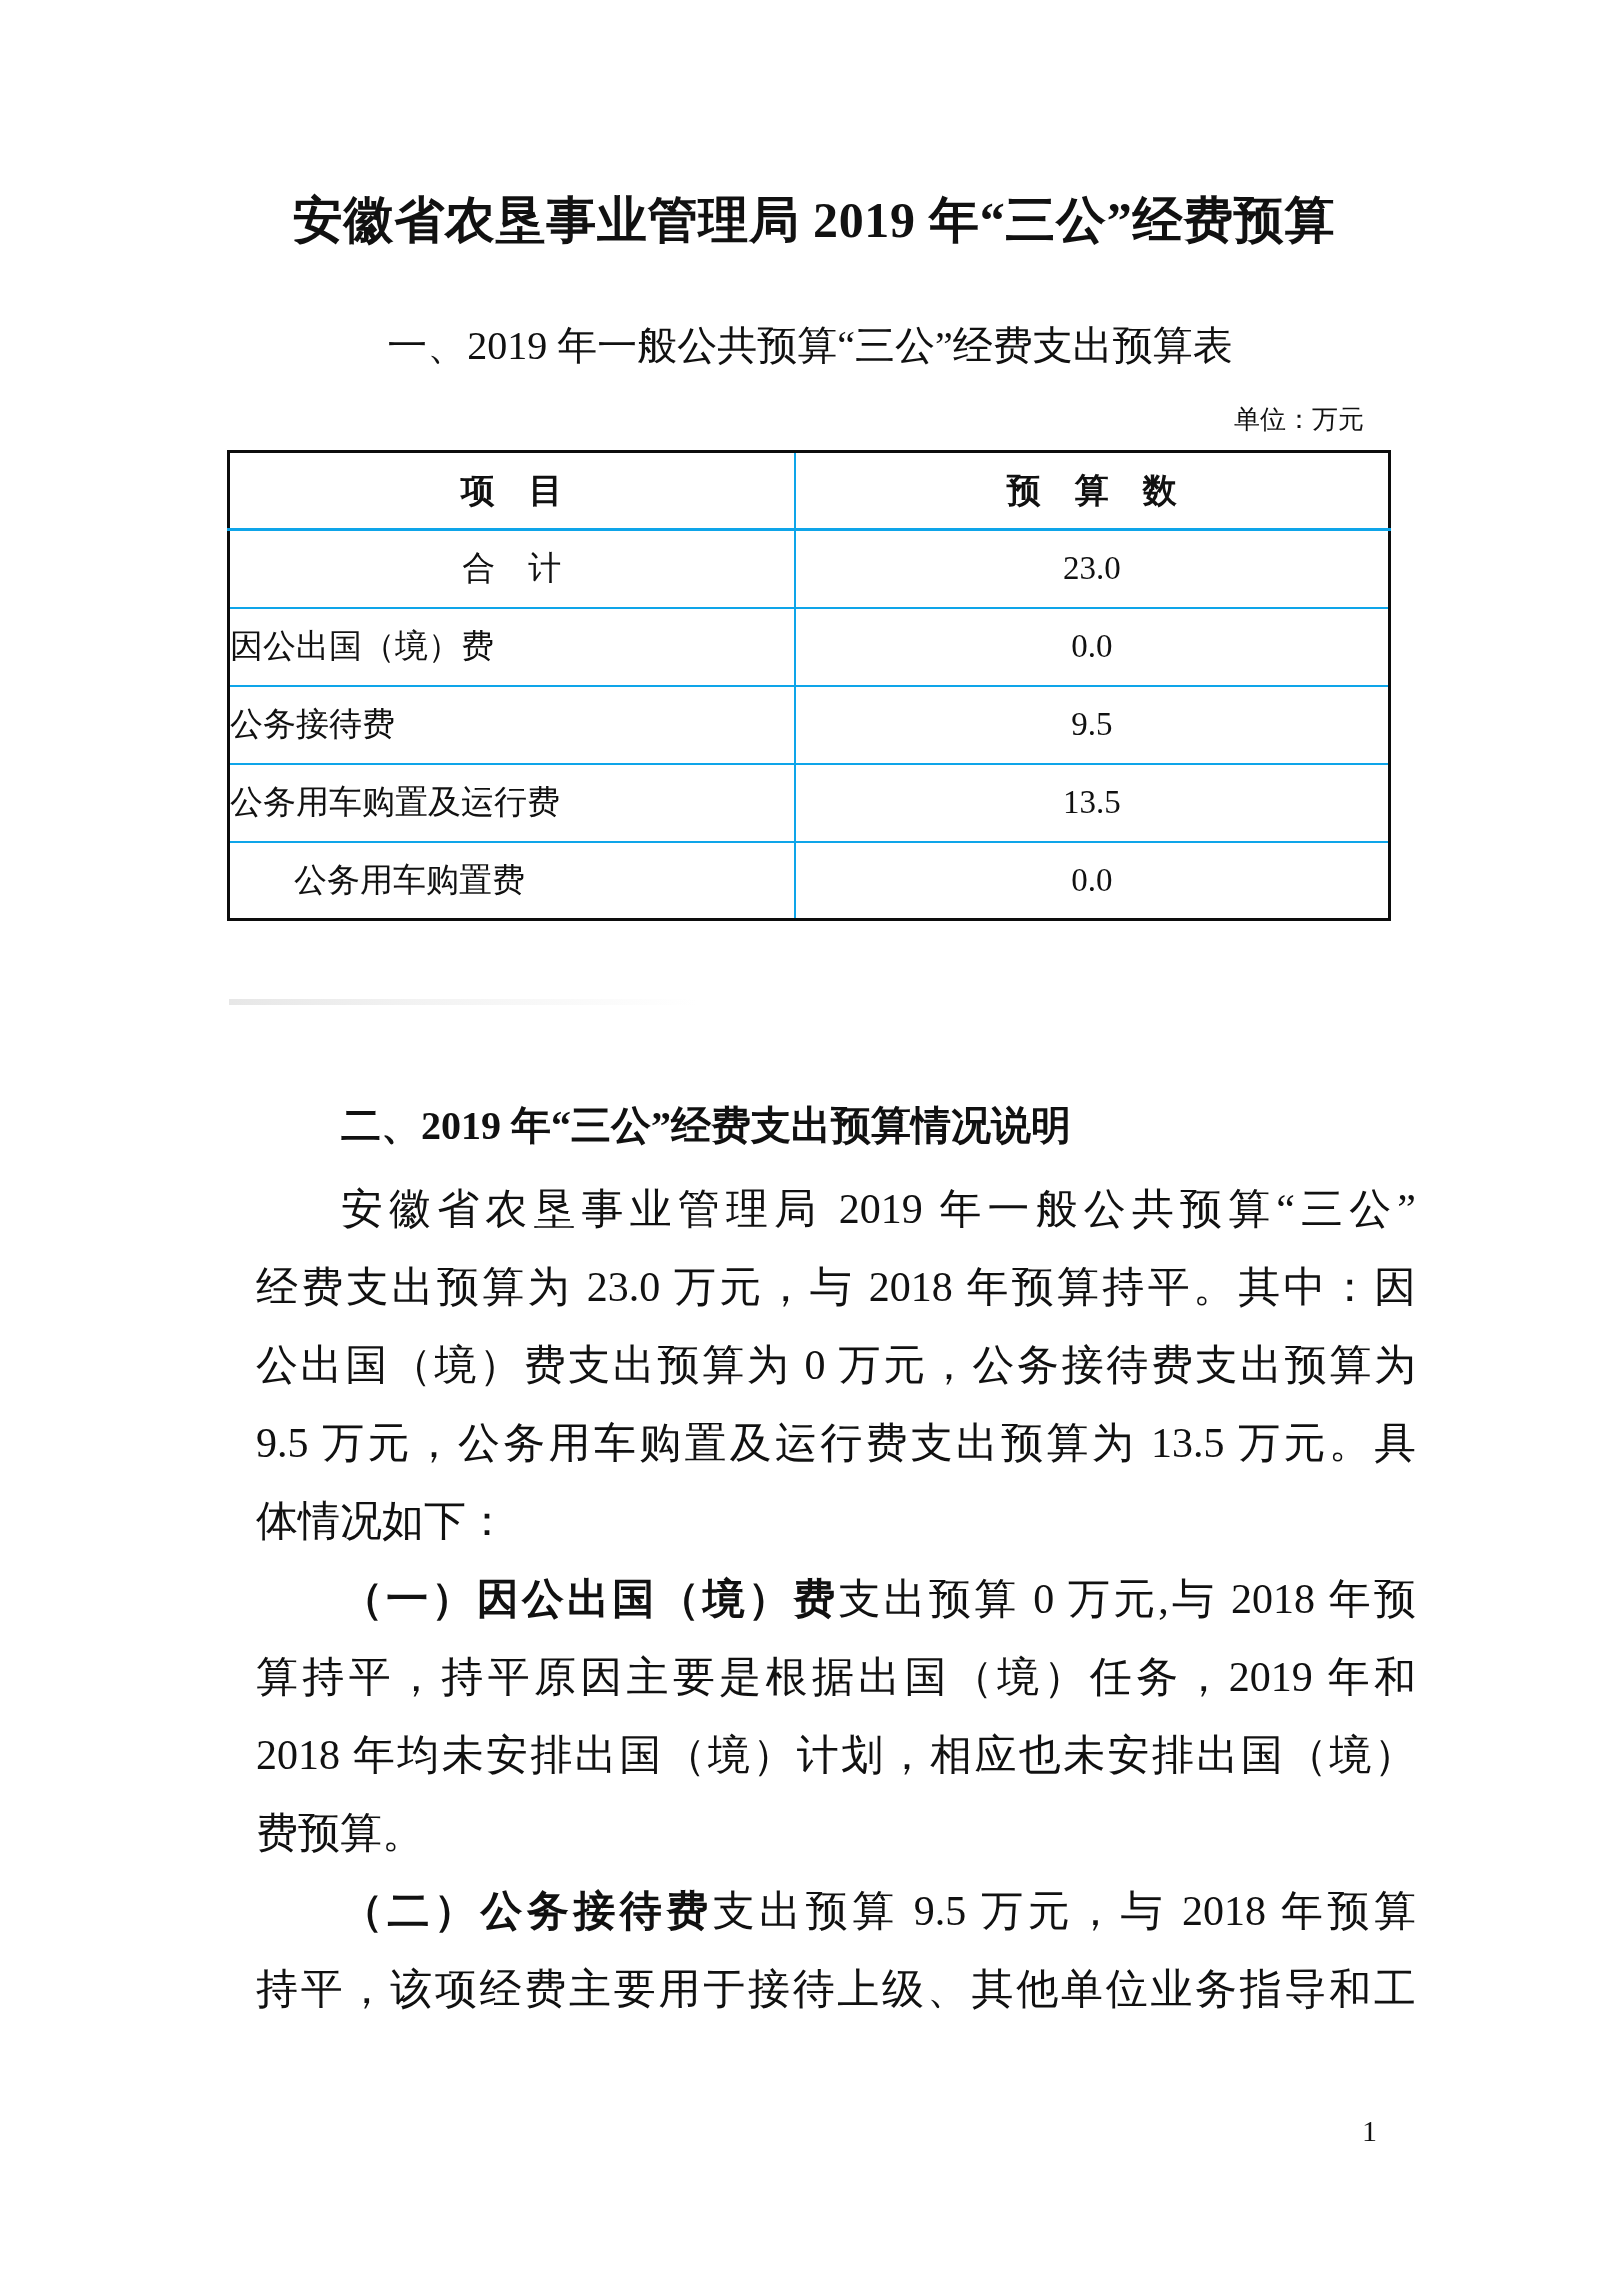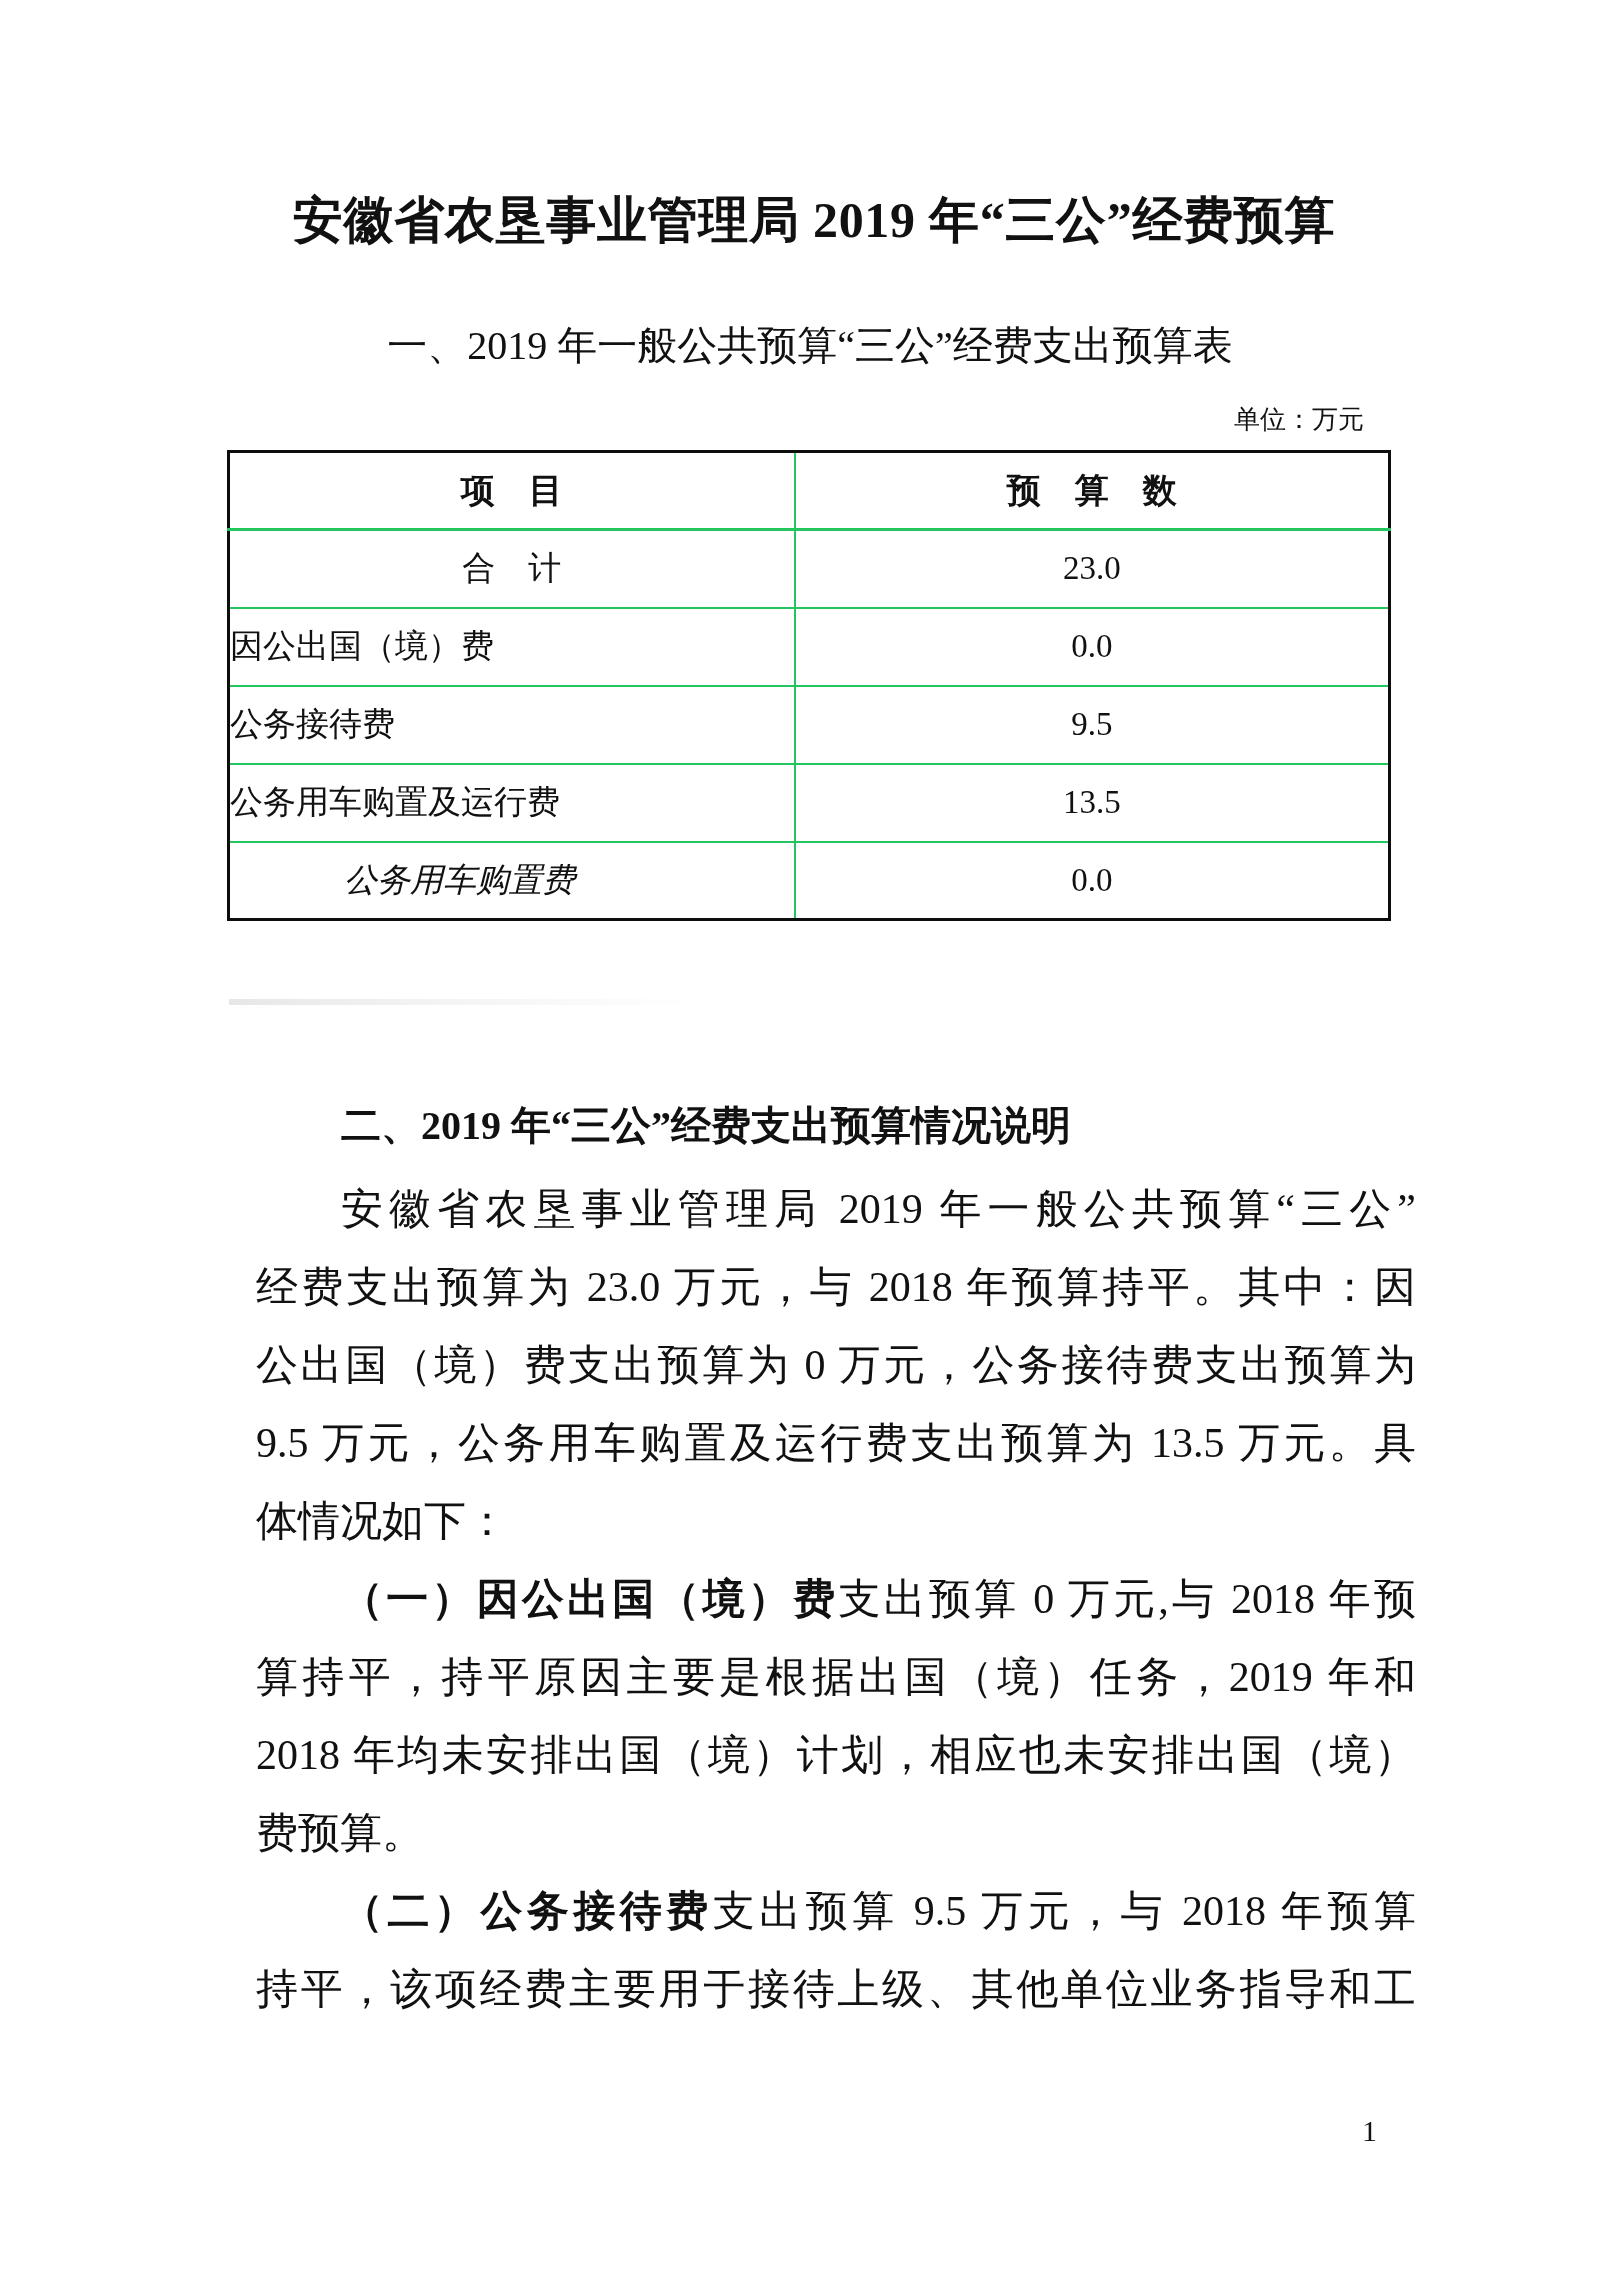--- a/index.html
+++ b/index.html
@@ -41,38 +41,38 @@
     position: absolute;
     left: 227px; top: 450px;
     width: 1161px;
     border-collapse: collapse;
     table-layout: fixed;
     border: 3.3px solid #0d0d0d;
   }
   table.budget col.c1 { width: 566px; }
   table.budget col.c2 { width: 595px; }
   table.budget th, table.budget td {
-    border: 2px solid #22c55e;
+    border: 2px solid #0ea5e9;
     padding: 0;
     font-size: 33px;
     vertical-align: middle;
     white-space: pre;
     overflow: hidden;
   }
   table.budget tr { height: 78px; }
   table.budget tr.hdr { height: 78px; }
   table.budget tr.hdr th {
     font-size: 34px;
     font-weight: 700;
     text-align: center;
     border-bottom-width: 3.3px;
   }
   td.lab { text-align: left; padding-left: 22px; }
   td.lab.ind1 { padding-left: 51px; }
-  td.lab.ind2 { padding-left: 114px; font-style: italic; }
+  td.lab.ind2 { padding-left: 64px; }
   td.lab.ctr { text-align: center; padding-left: 0; }
   td.val { text-align: center; }
   .bold { font-weight: 400; }
 
   .smudge {
     left: 229px; top: 999px; width: 456px; height: 5.9px;
     background: linear-gradient(90deg, #c9c9c9 0%, #e3e3e3 40%, transparent 100%);
     opacity: 0.45;
   }
 

